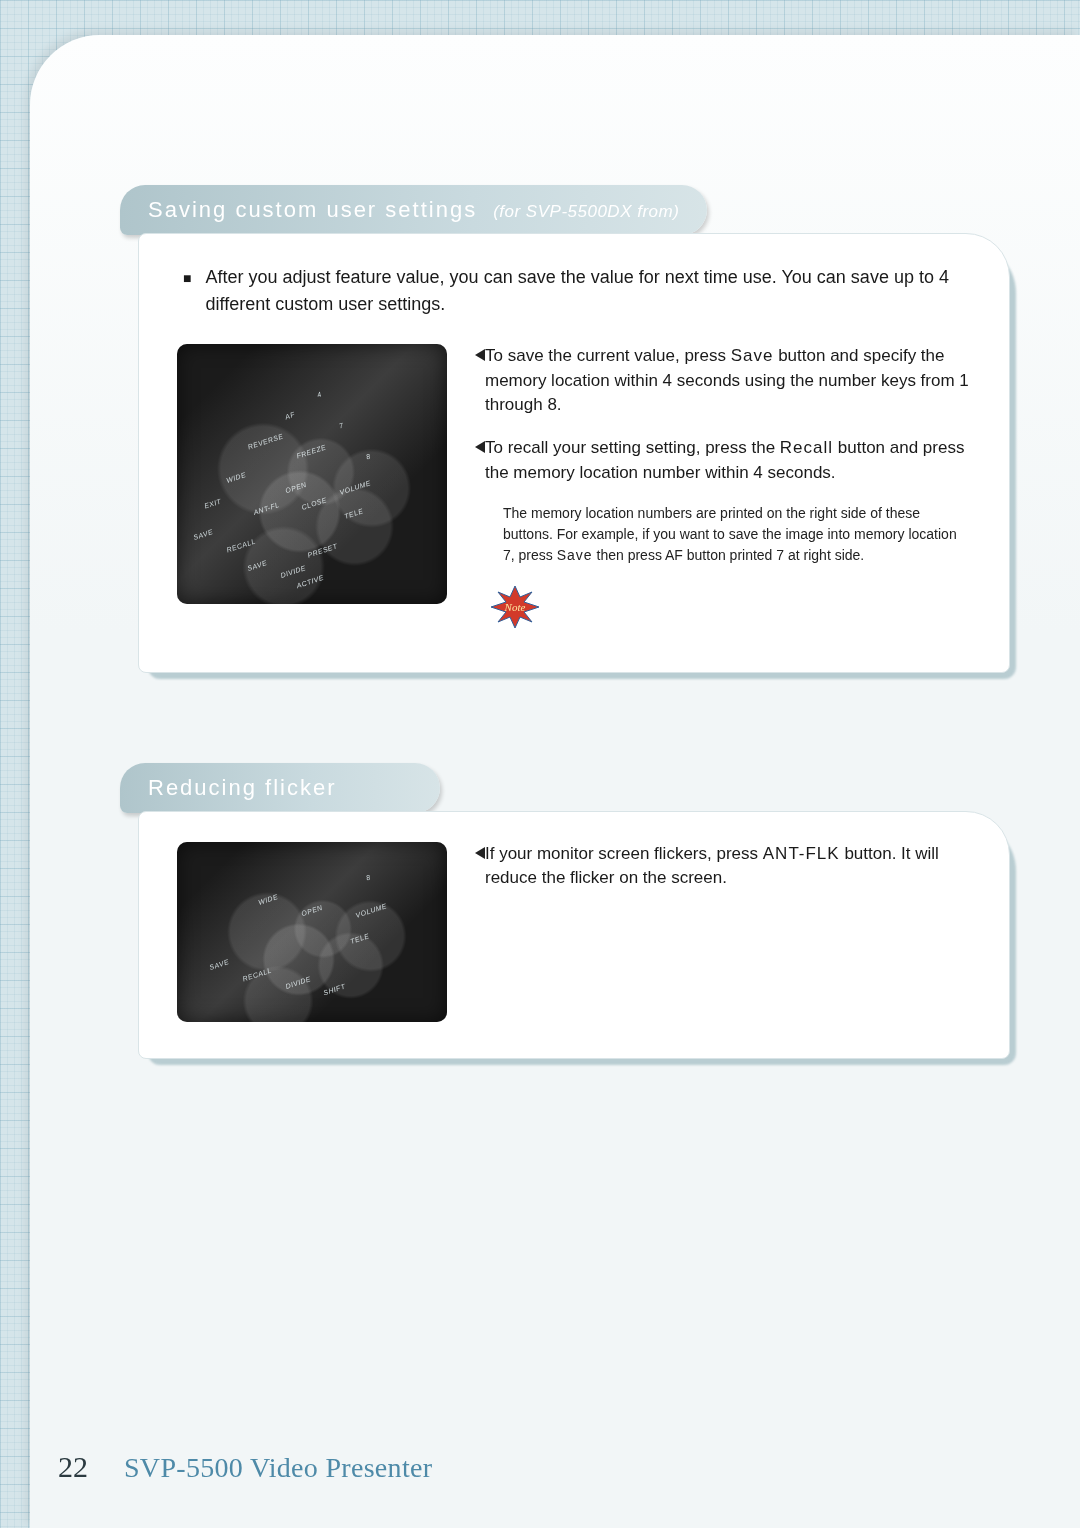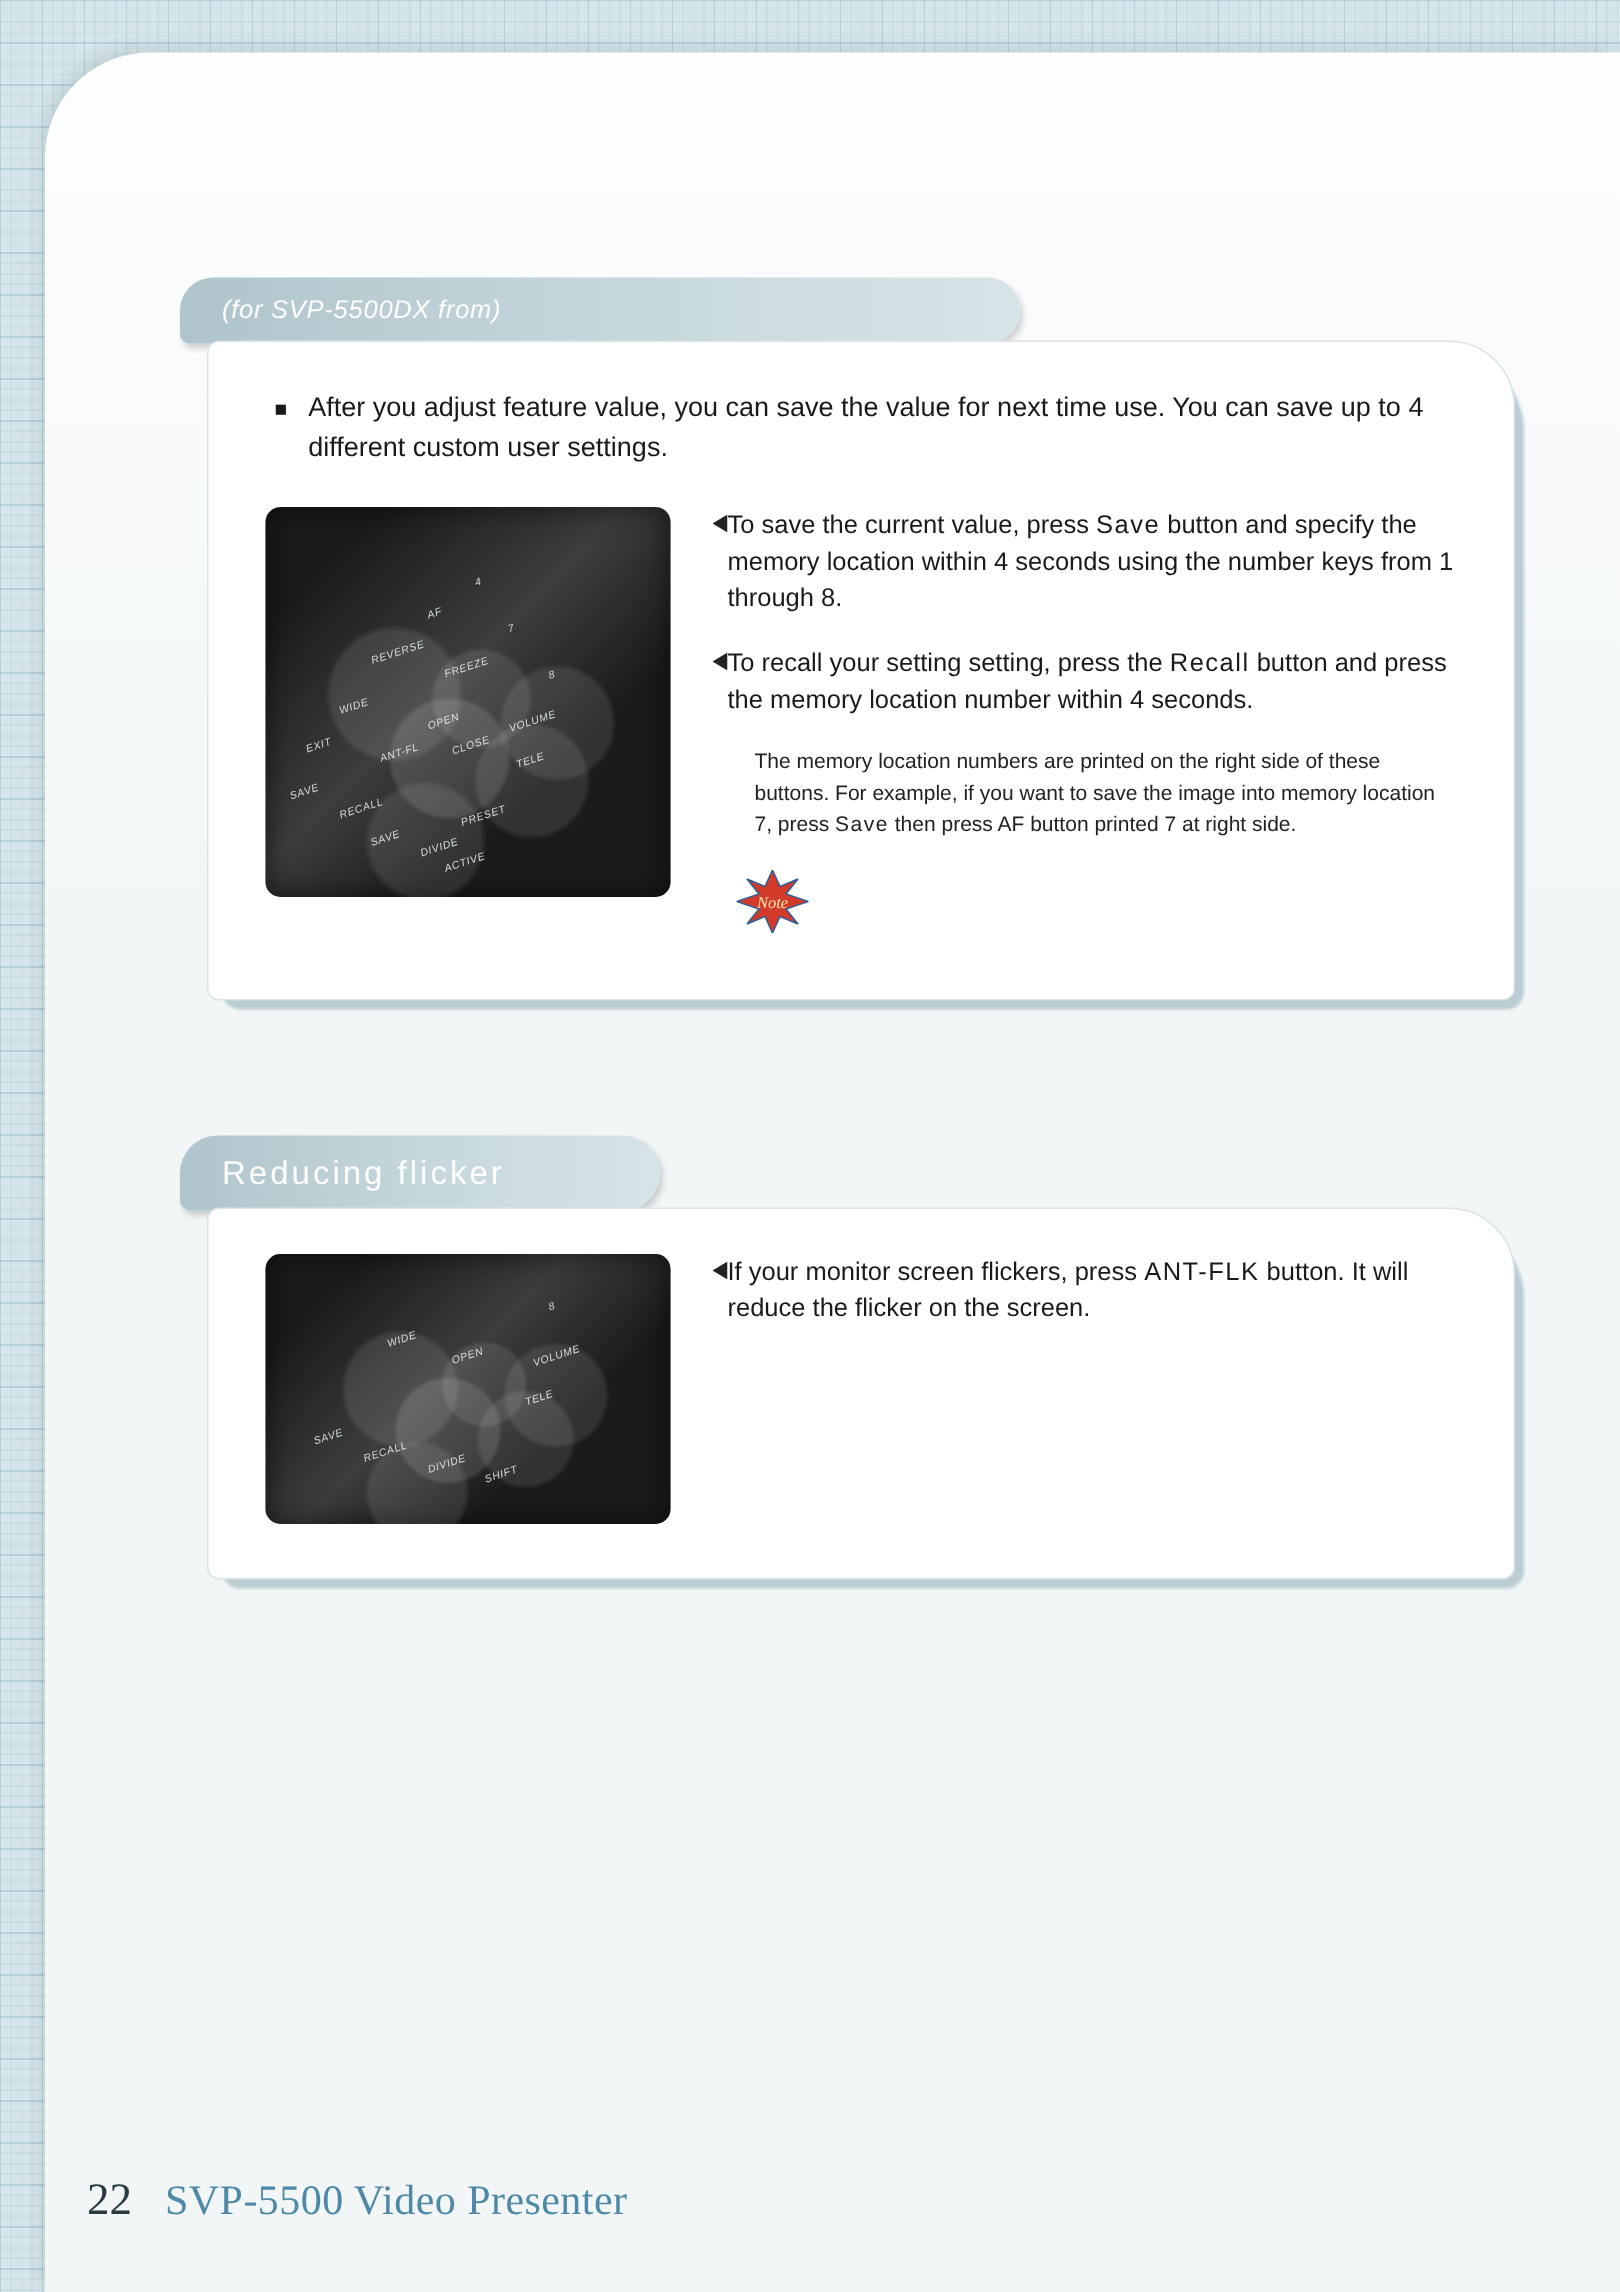--- a/index.html
+++ b/index.html
@@ -157,21 +157,21 @@
   }
 
   .section2 { margin-top: 90px; }
 
   .footer {
     position: absolute;
     left: 58px;
     bottom: 44px;
     display: flex;
     align-items: baseline;
-    gap: 22px;
+    gap: 36px;
   }
   .footer .pg {
     font-family: Georgia, 'Times New Roman', serif;
     font-size: 30px;
     color: #2b3a40;
   }
   .footer .prod {
     font-family: Georgia, 'Times New Roman', serif;
     font-size: 28px;
     color: #4e8aa8;
@@ -180,20 +180,21 @@
 </style>
 </head>
 <body>
 
 <div class="bg-grid"></div>
 
 <div class="page">
 
   <div>
     <div class="section-header">
+      <span>Saving custom user settings</span>
       <span class="sub">(for SVP-5500DX from)</span>
     </div>
 
     <div class="panel-wrap">
       <div class="panel-shadow"></div>
       <div class="panel">
 
         <div class="intro">
           <span class="bullet">■</span>
           <span>After you adjust feature value, you can save the value for next time use. You can save up to 4 different custom user settings.</span>

